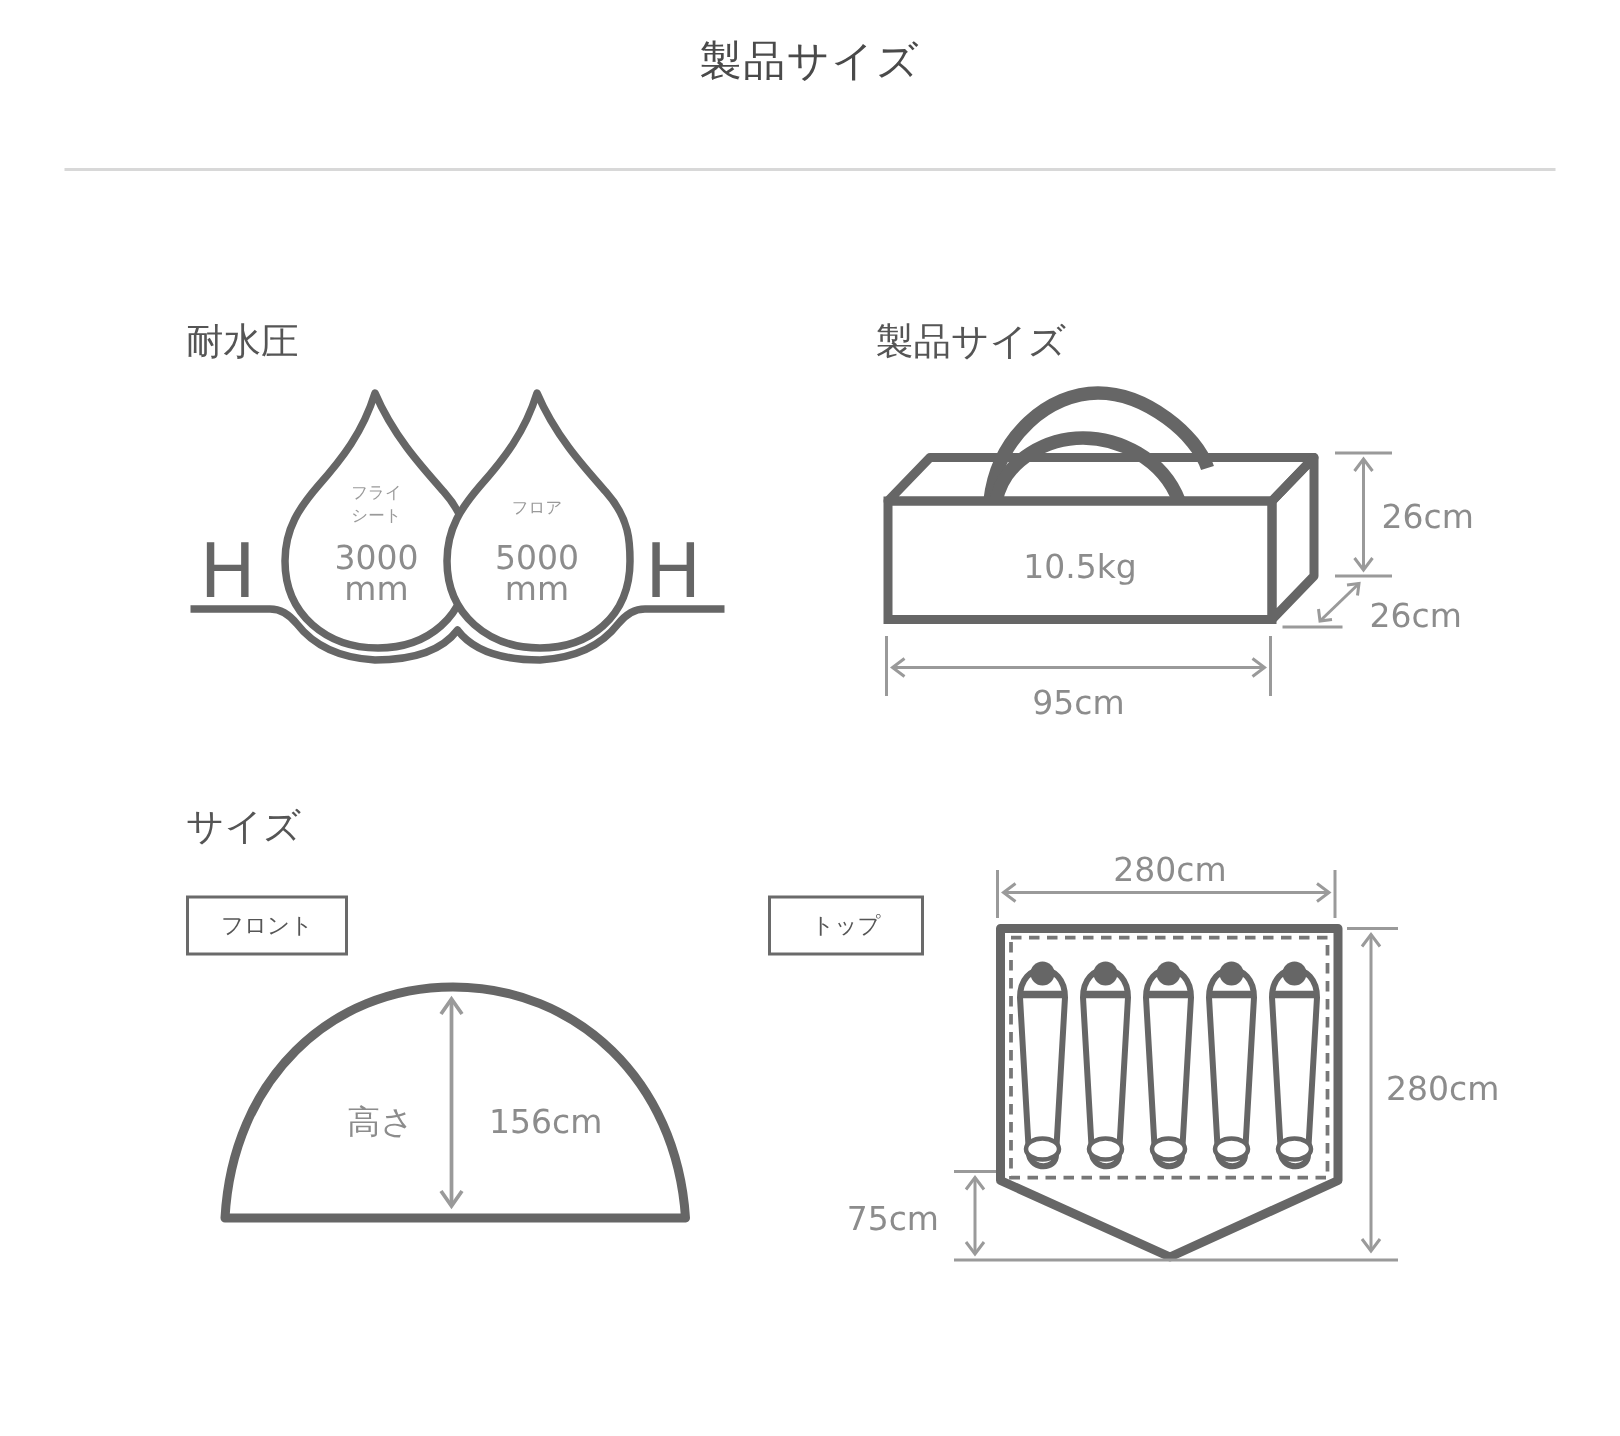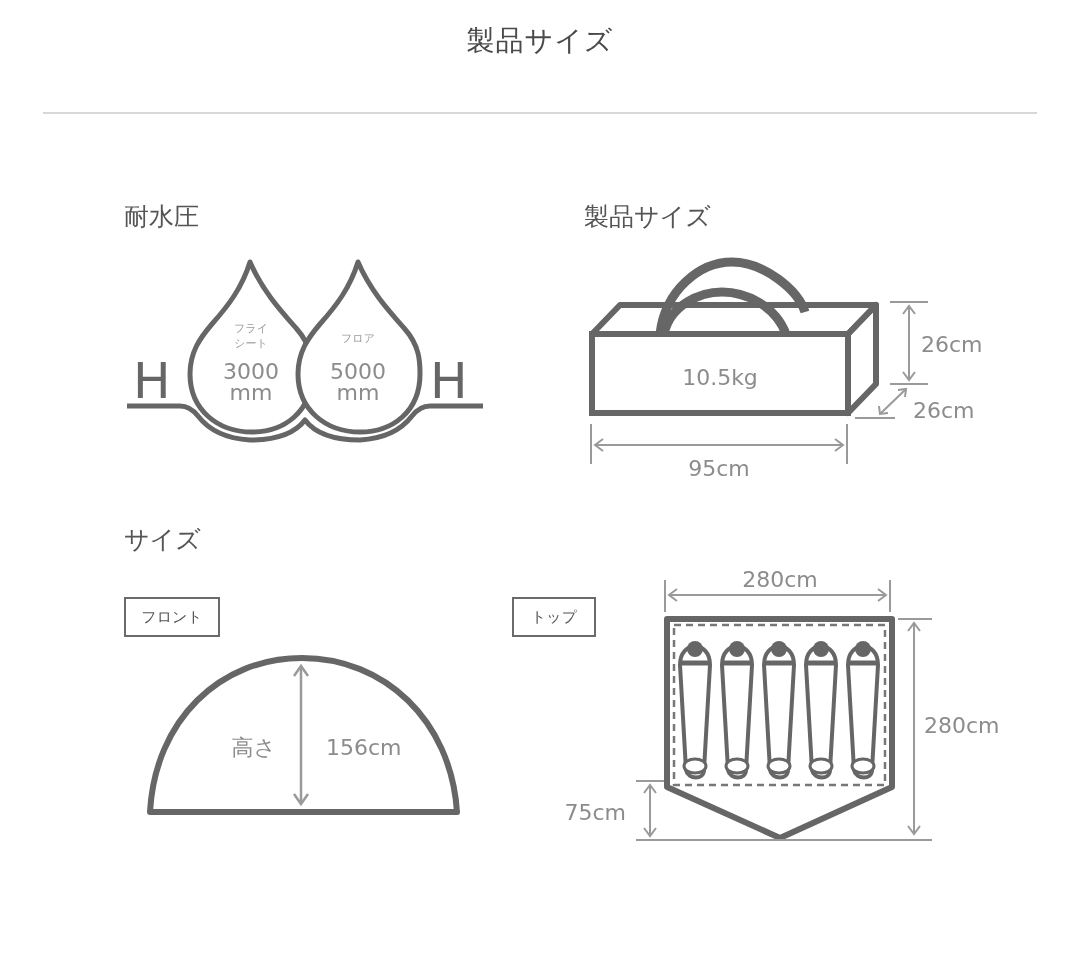--- a/index.html
+++ b/index.html
@@ -30,20 +30,21 @@
       left: 43px;
       top: 112px;
       width: 994px;
       height: 2px;
       background: #d8d8d8;
     }
     .section-heading {
       position: absolute;
       font-size: 25px;
       color: #555555;
+      margin-top: 11px;
     }
     .view-tag {
       position: absolute;
       border: 2px solid #6a6a6a;
       font-size: 15px;
       color: #555;
       display: flex;
       align-items: center;
       justify-content: center;
       box-sizing: border-box;
@@ -61,22 +62,22 @@
 </head>
 <body>
 
 <div class="page-title">製品サイズ</div>
 <div class="title-rule"></div>
 
 <div class="section-heading" style="left:124px; top:200px;">耐水圧</div>
 <div class="section-heading" style="left:584px; top:200px;">製品サイズ</div>
 <div class="section-heading" style="left:124px; top:523px;">サイズ</div>
 
-<div class="view-tag" style="left:124px; top:597px; width:96px; height:40px;">フロント</div>
-<div class="view-tag" style="left:512px; top:597px; width:84px; height:40px;">トップ</div>
+<div class="view-tag" style="left:124px; top:597px; width:108px; height:40px;">フロント</div>
+<div class="view-tag" style="left:512px; top:597px; width:104px; height:40px;">トップ</div>
 
 <svg class="diagram" width="1080" height="957">
 
   <path d="M127,406 L180,406 Q190,406 198,416 Q215,438 250,440 Q290,440 305,420 Q320,440 360,440 Q395,438 412,416 Q420,406 430,406 L483,406" fill="none" stroke="#666" stroke-width="5" stroke-linejoin="round"></path>
 
   <path d="M250,262 C262,290 280,310 296,328 C312,346 312,362 312,374 C312,412 284,432 252,432 C218,432 190,410 190,374 C190,352 200,338 212,324 C228,306 242,288 250,262 Z" fill="#fff" stroke="#666" stroke-width="5" stroke-linejoin="round"></path>
 
   <path d="M358,262 C370,290 388,310 404,328 C420,346 420,362 420,374 C420,412 392,432 360,432 C326,432 298,410 298,374 C298,352 308,338 320,324 C336,306 350,288 358,262 Z" fill="#fff" stroke="#666" stroke-width="5" stroke-linejoin="round"></path>
 
   <text x="133" y="398" font-size="50" fill="#666">H</text>

